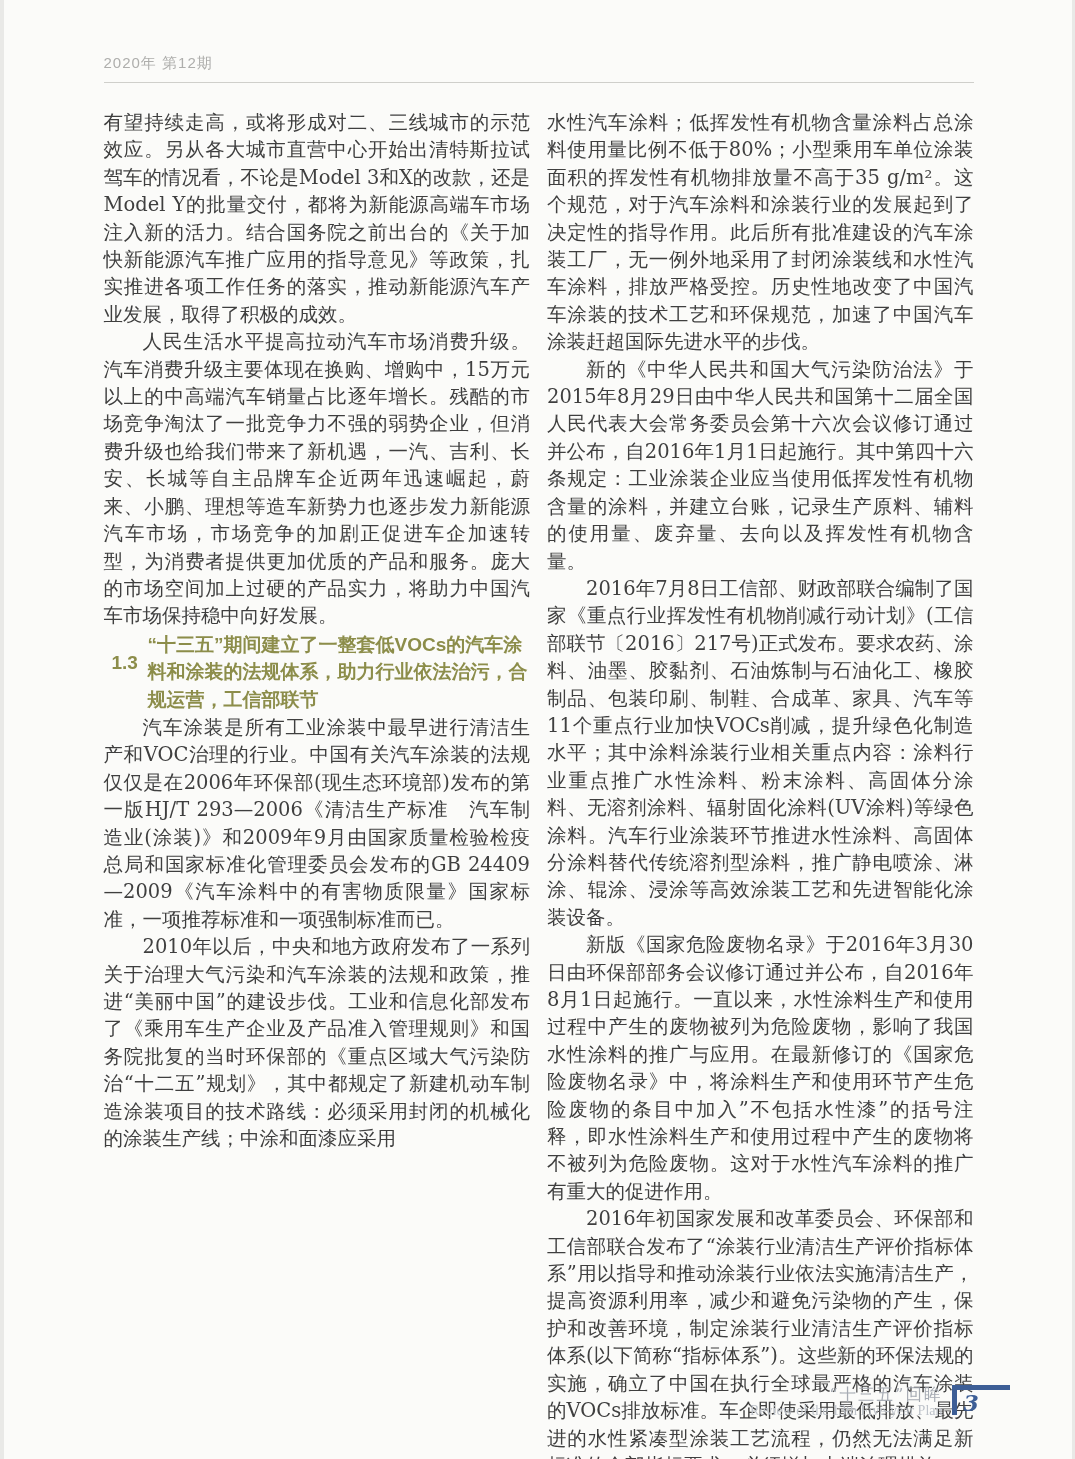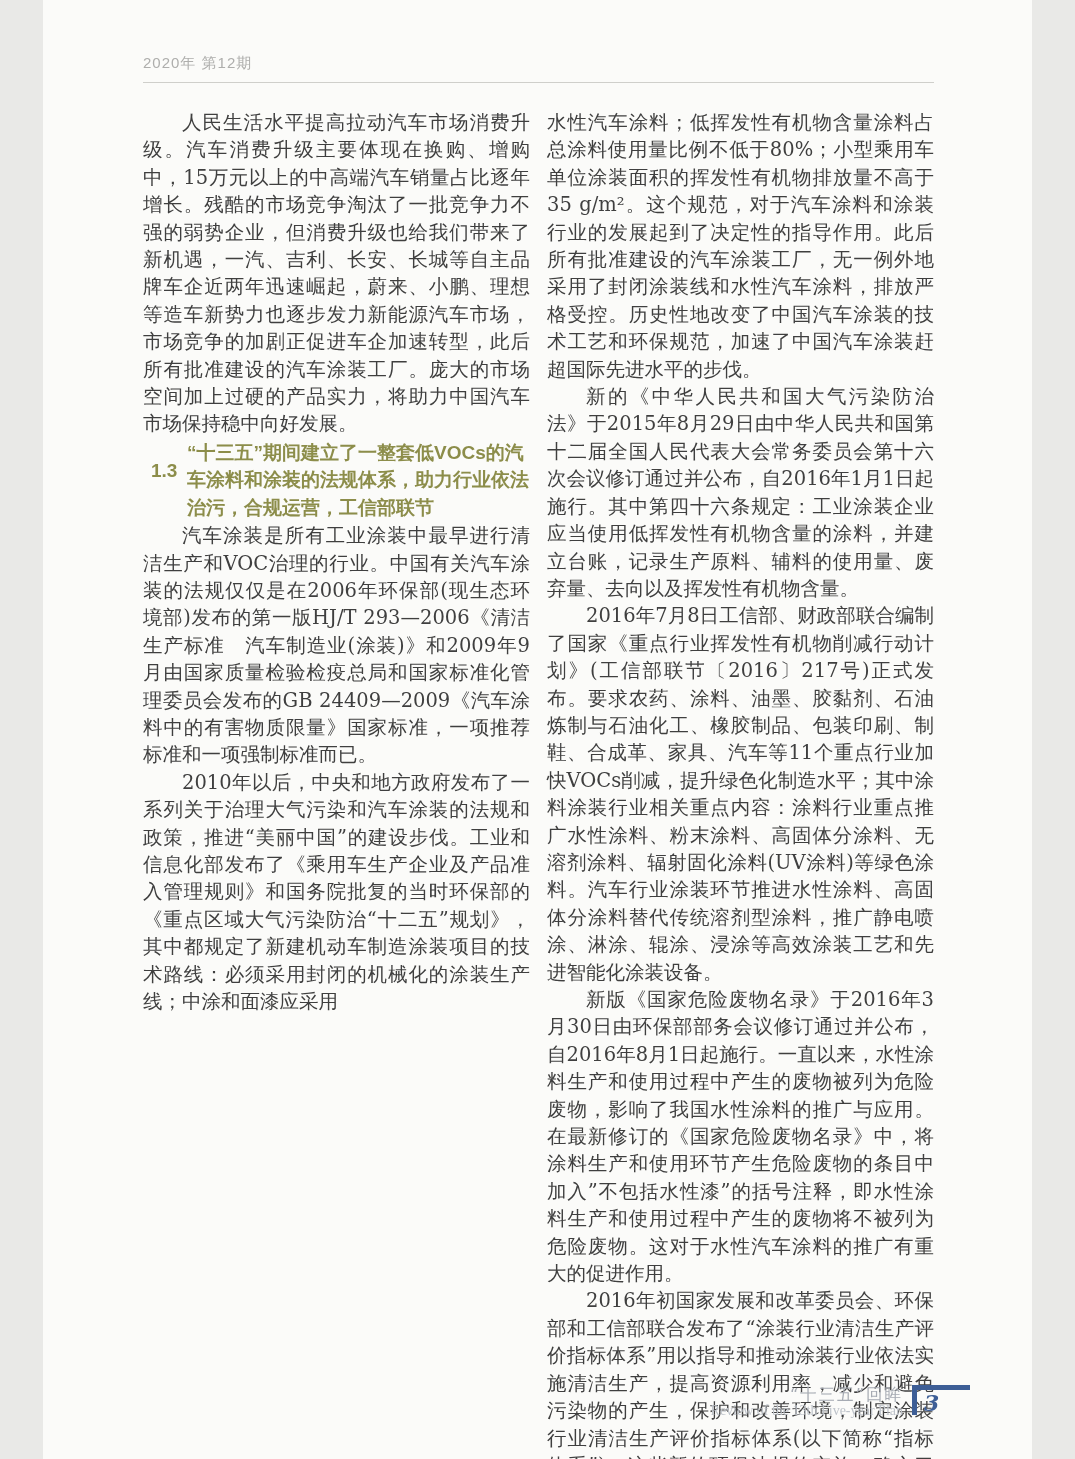--- a/index.html
+++ b/index.html
@@ -1,19 +1,19 @@
 <!DOCTYPE html>
 <html><head>
 <meta charset="utf-8">
 <style>
   * { margin: 0; padding: 0; box-sizing: border-box; }
   html, body { background: #e9e9e7; }
   .page {
     position: relative;
-    width: 989px;
+    width: 1068px;
     height: 1459px;
     margin: 0 auto;
     background: #fbfbf9;
     font-family: "DejaVu Serif", serif;
     color: #444;
     overflow: hidden;
   }
   
   .header {
     position: absolute;
@@ -107,21 +107,22 @@
 
 <div class="page">
 
   <div class="header">
     <span>2020年 第12期</span>
   </div>
 
   <div class="columns">
 
     <div class="col">
-      <p>人民生活水平提高拉动汽车市场消费升级。汽车消费升级主要体现在换购、增购中，15万元以上的中高端汽车销量占比逐年增长。残酷的市场竞争淘汰了一批竞争力不强的弱势企业，但消费升级也给我们带来了新机遇，一汽、吉利、长安、长城等自主品牌车企近两年迅速崛起，蔚来、小鹏、理想等造车新势力也逐步发力新能源汽车市场，市场竞争的加剧正促进车企加速转型，此后所有批准建设的汽车涂装工厂。庞大的市场空间加上过硬的产品实力，将助力中国汽车市场保持稳中向好发展。</p>
+      <p class="noindent">有望持续走高，或将形成对二、三线城市的示范效应。另从各大城市直营中心开始出清特斯拉试驾车的情况看，不论是Model 3和X的改款，还是Model Y的批量交付，都将为新能源高端车市场注入新的活力。结合国务院之前出台的《关于加快新能源汽车推广应用的指导意见》等政策，扎实推进各项工作任务的落实，推动新能源汽车产业发展，取得了积极的成效。</p>
+      <p>人民生活水平提高拉动汽车市场消费升级。汽车消费升级主要体现在换购、增购中，15万元以上的中高端汽车销量占比逐年增长。残酷的市场竞争淘汰了一批竞争力不强的弱势企业，但消费升级也给我们带来了新机遇，一汽、吉利、长安、长城等自主品牌车企近两年迅速崛起，蔚来、小鹏、理想等造车新势力也逐步发力新能源汽车市场，市场竞争的加剧正促进车企加速转型，为消费者提供更加优质的产品和服务。庞大的市场空间加上过硬的产品实力，将助力中国汽车市场保持稳中向好发展。</p>
       <div class="sec-heading">
         <span class="num">1.3</span>
         <span class="txt">“十三五”期间建立了一整套低VOCs的汽车涂料和涂装的法规体系，助力行业依法治污，合规运营，工信部联节</span>
       </div>
       <p>汽车涂装是所有工业涂装中最早进行清洁生产和VOC治理的行业。中国有关汽车涂装的法规仅仅是在2006年环保部(现生态环境部)发布的第一版HJ/T 293—2006《清洁生产标准　汽车制造业(涂装)》和2009年9月由国家质量检验检疫总局和国家标准化管理委员会发布的GB 24409—2009《汽车涂料中的有害物质限量》国家标准，一项推荐标准和一项强制标准而已。</p>
       <p>2010年以后，中央和地方政府发布了一系列关于治理大气污染和汽车涂装的法规和政策，推进“美丽中国”的建设步伐。工业和信息化部发布了《乘用车生产企业及产品准入管理规则》和国务院批复的当时环保部的《重点区域大气污染防治“十二五”规划》，其中都规定了新建机动车制造涂装项目的技术路线：必须采用封闭的机械化的涂装生产线；中涂和面漆应采用</p>
     </div>
 
     <div class="col">
       <p class="noindent">水性汽车涂料；低挥发性有机物含量涂料占总涂料使用量比例不低于80%；小型乘用车单位涂装面积的挥发性有机物排放量不高于35 g/m²。这个规范，对于汽车涂料和涂装行业的发展起到了决定性的指导作用。此后所有批准建设的汽车涂装工厂，无一例外地采用了封闭涂装线和水性汽车涂料，排放严格受控。历史性地改变了中国汽车涂装的技术工艺和环保规范，加速了中国汽车涂装赶超国际先进水平的步伐。</p>

